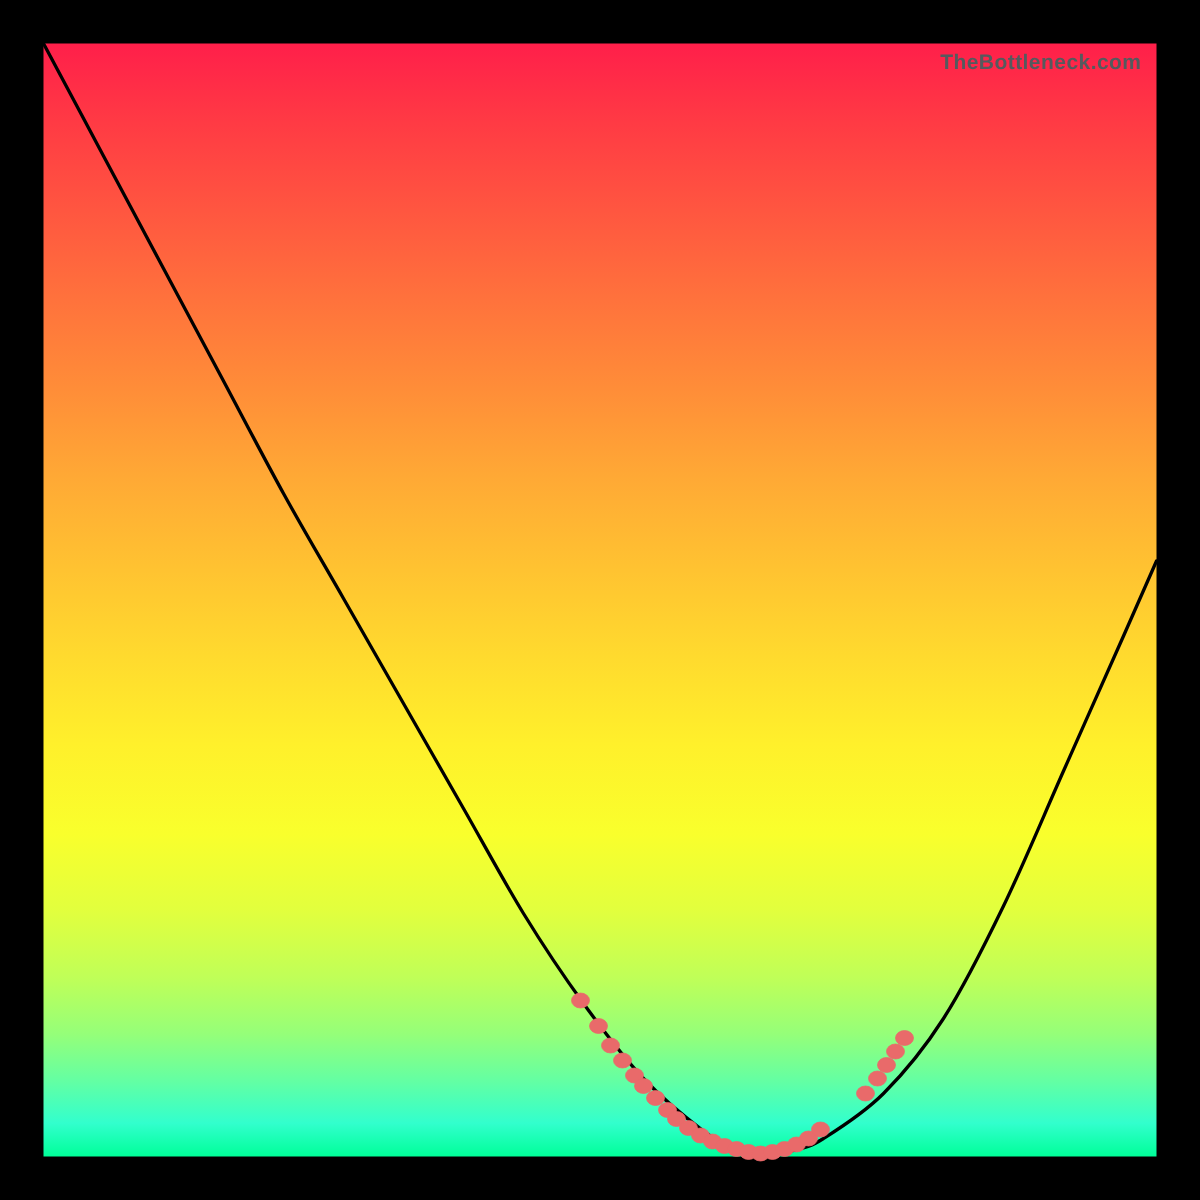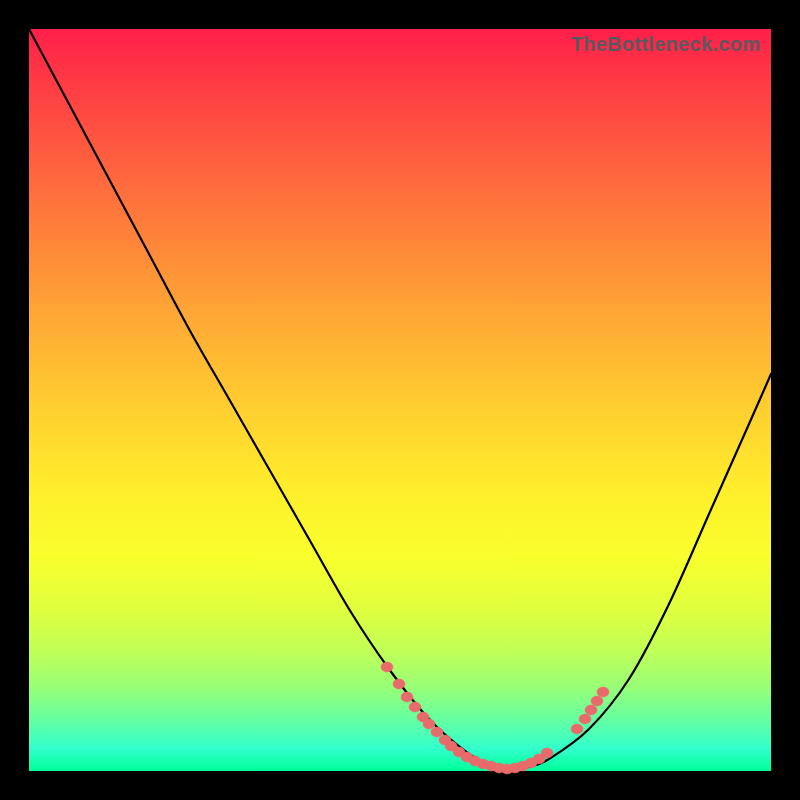--- a/index.html
+++ b/index.html
@@ -41,21 +41,21 @@
       #66ffa1 93%,
       #32ffcd 97%,
       #00ff99 100%
     );
   }
   .watermark {
     position: absolute;
     top: 4px;
     right: 10px;
     color: #555a5e;
-    font-size: 20px;
+    font-size: 14px;
     font-weight: 600;
     letter-spacing: 0.3px;
     user-select: none;
   }
   svg.curve {
     position: absolute;
     left: 0;
     top: 0;
     width: 742px;
     height: 742px;

